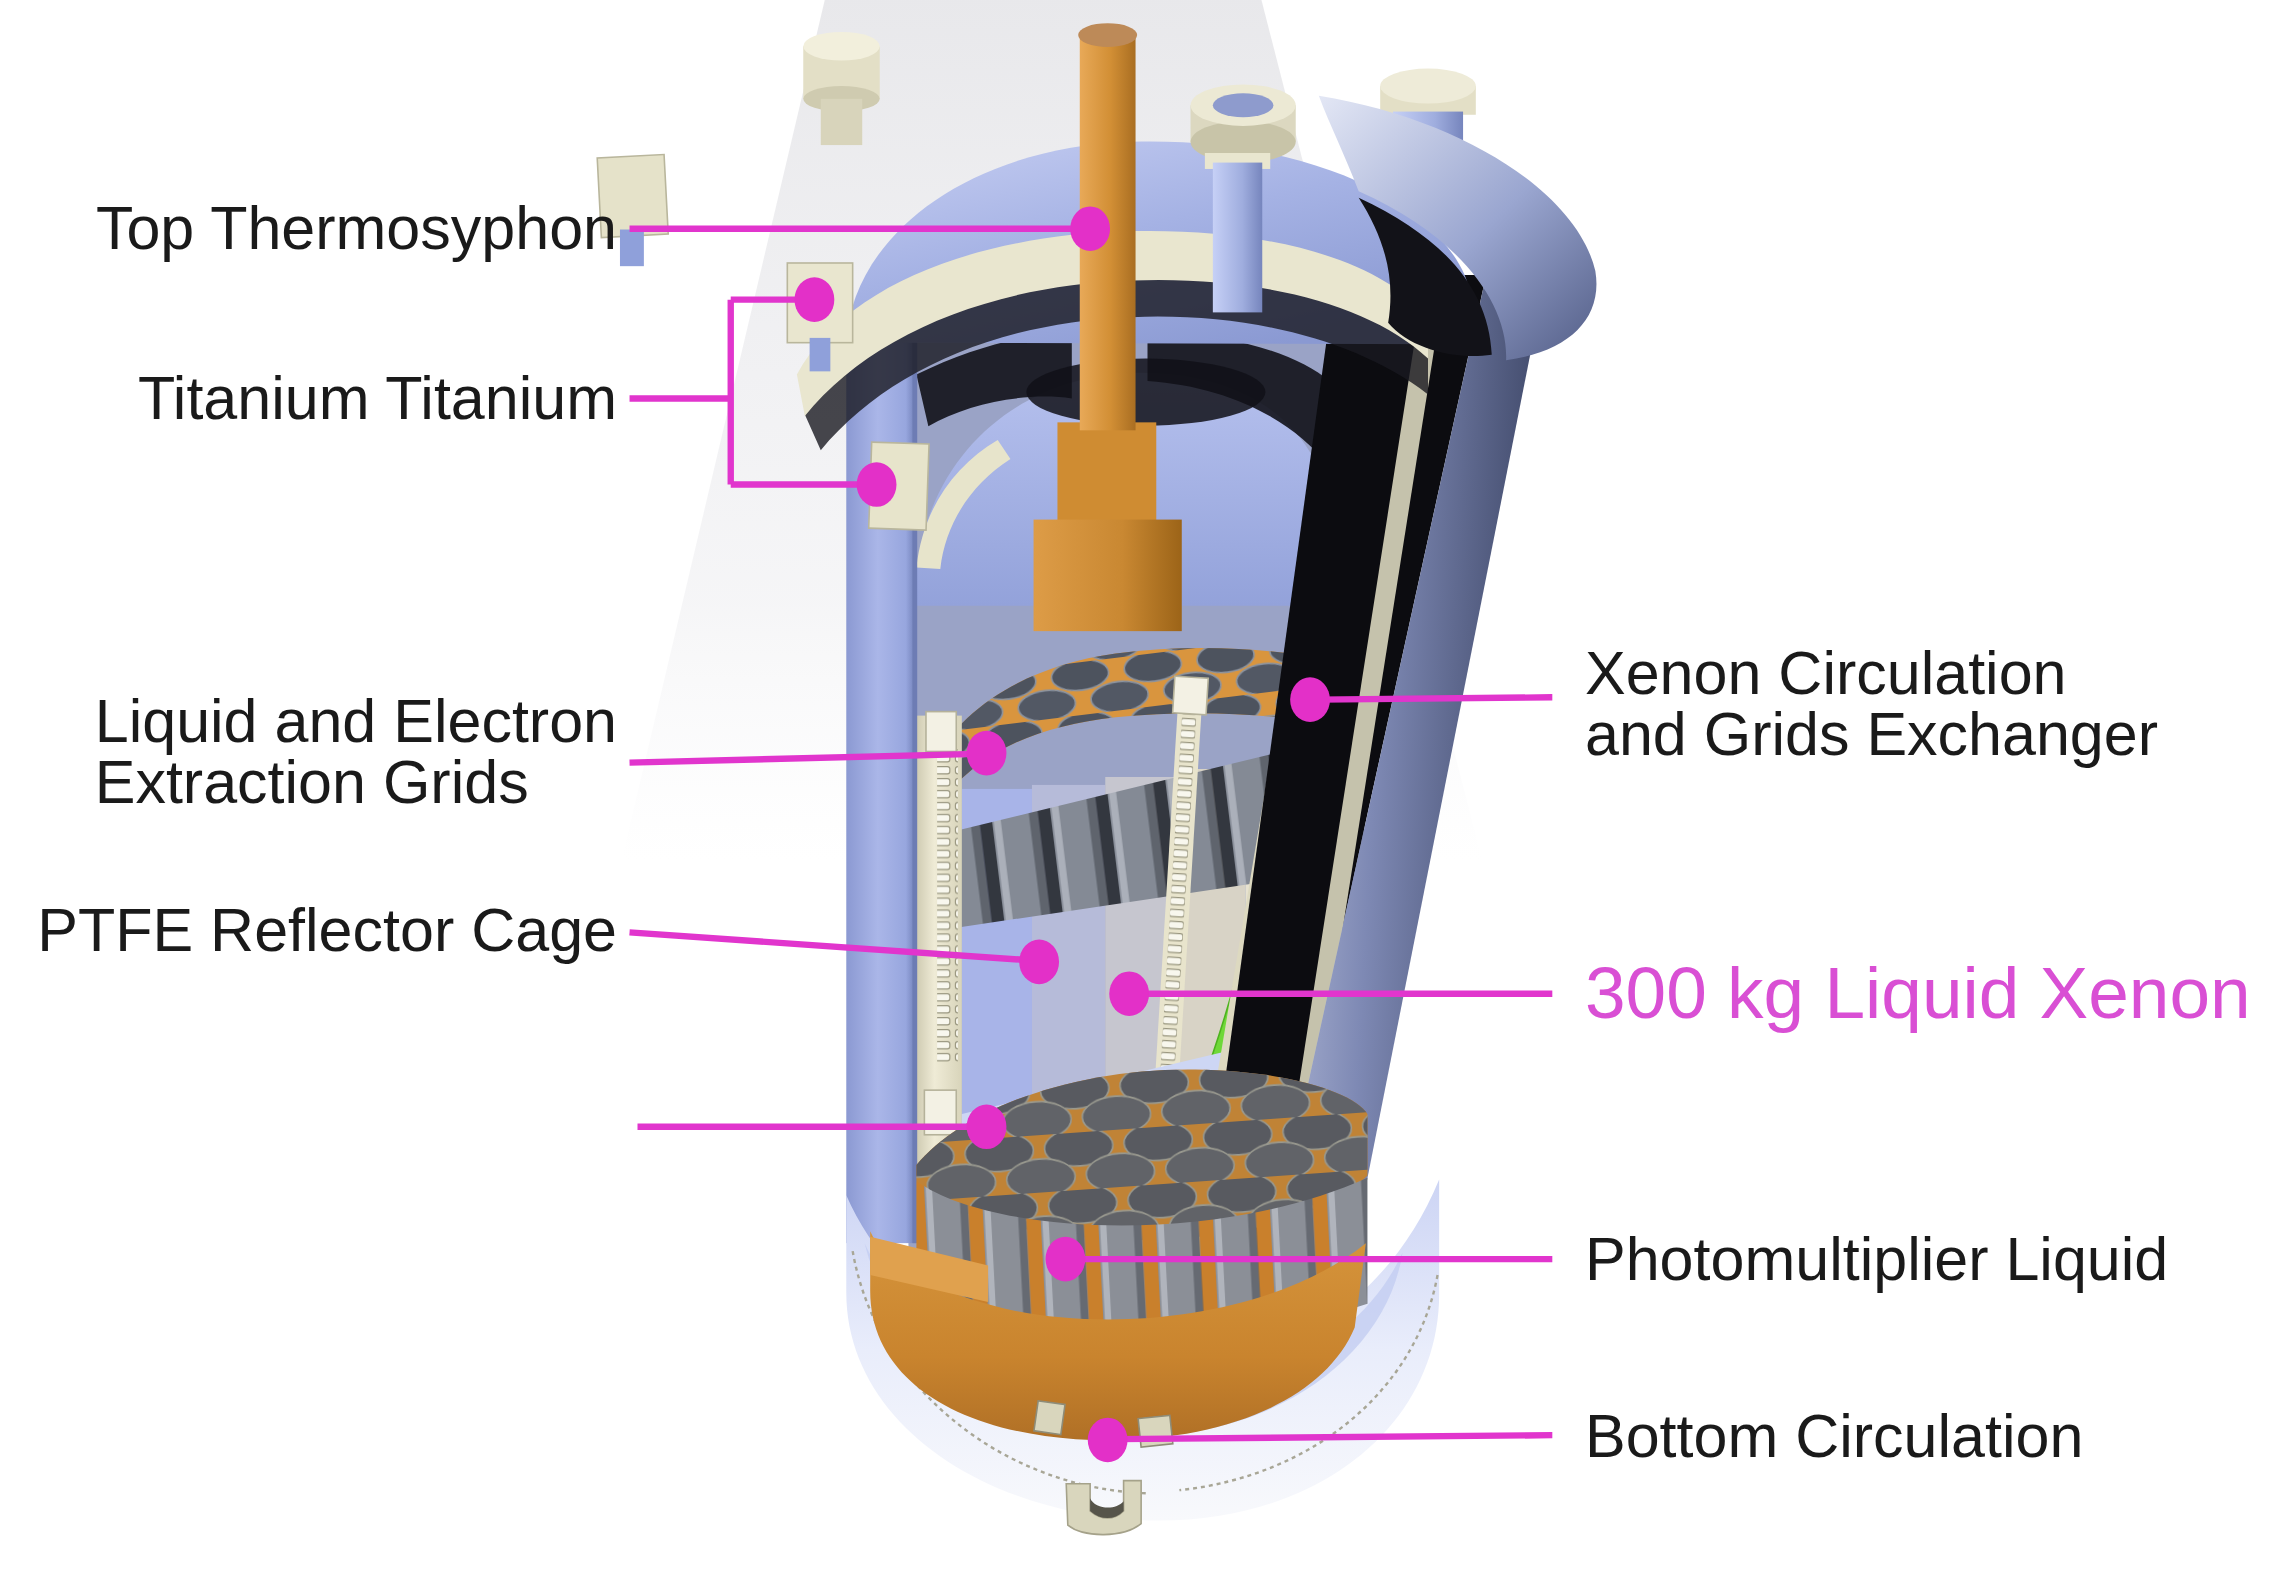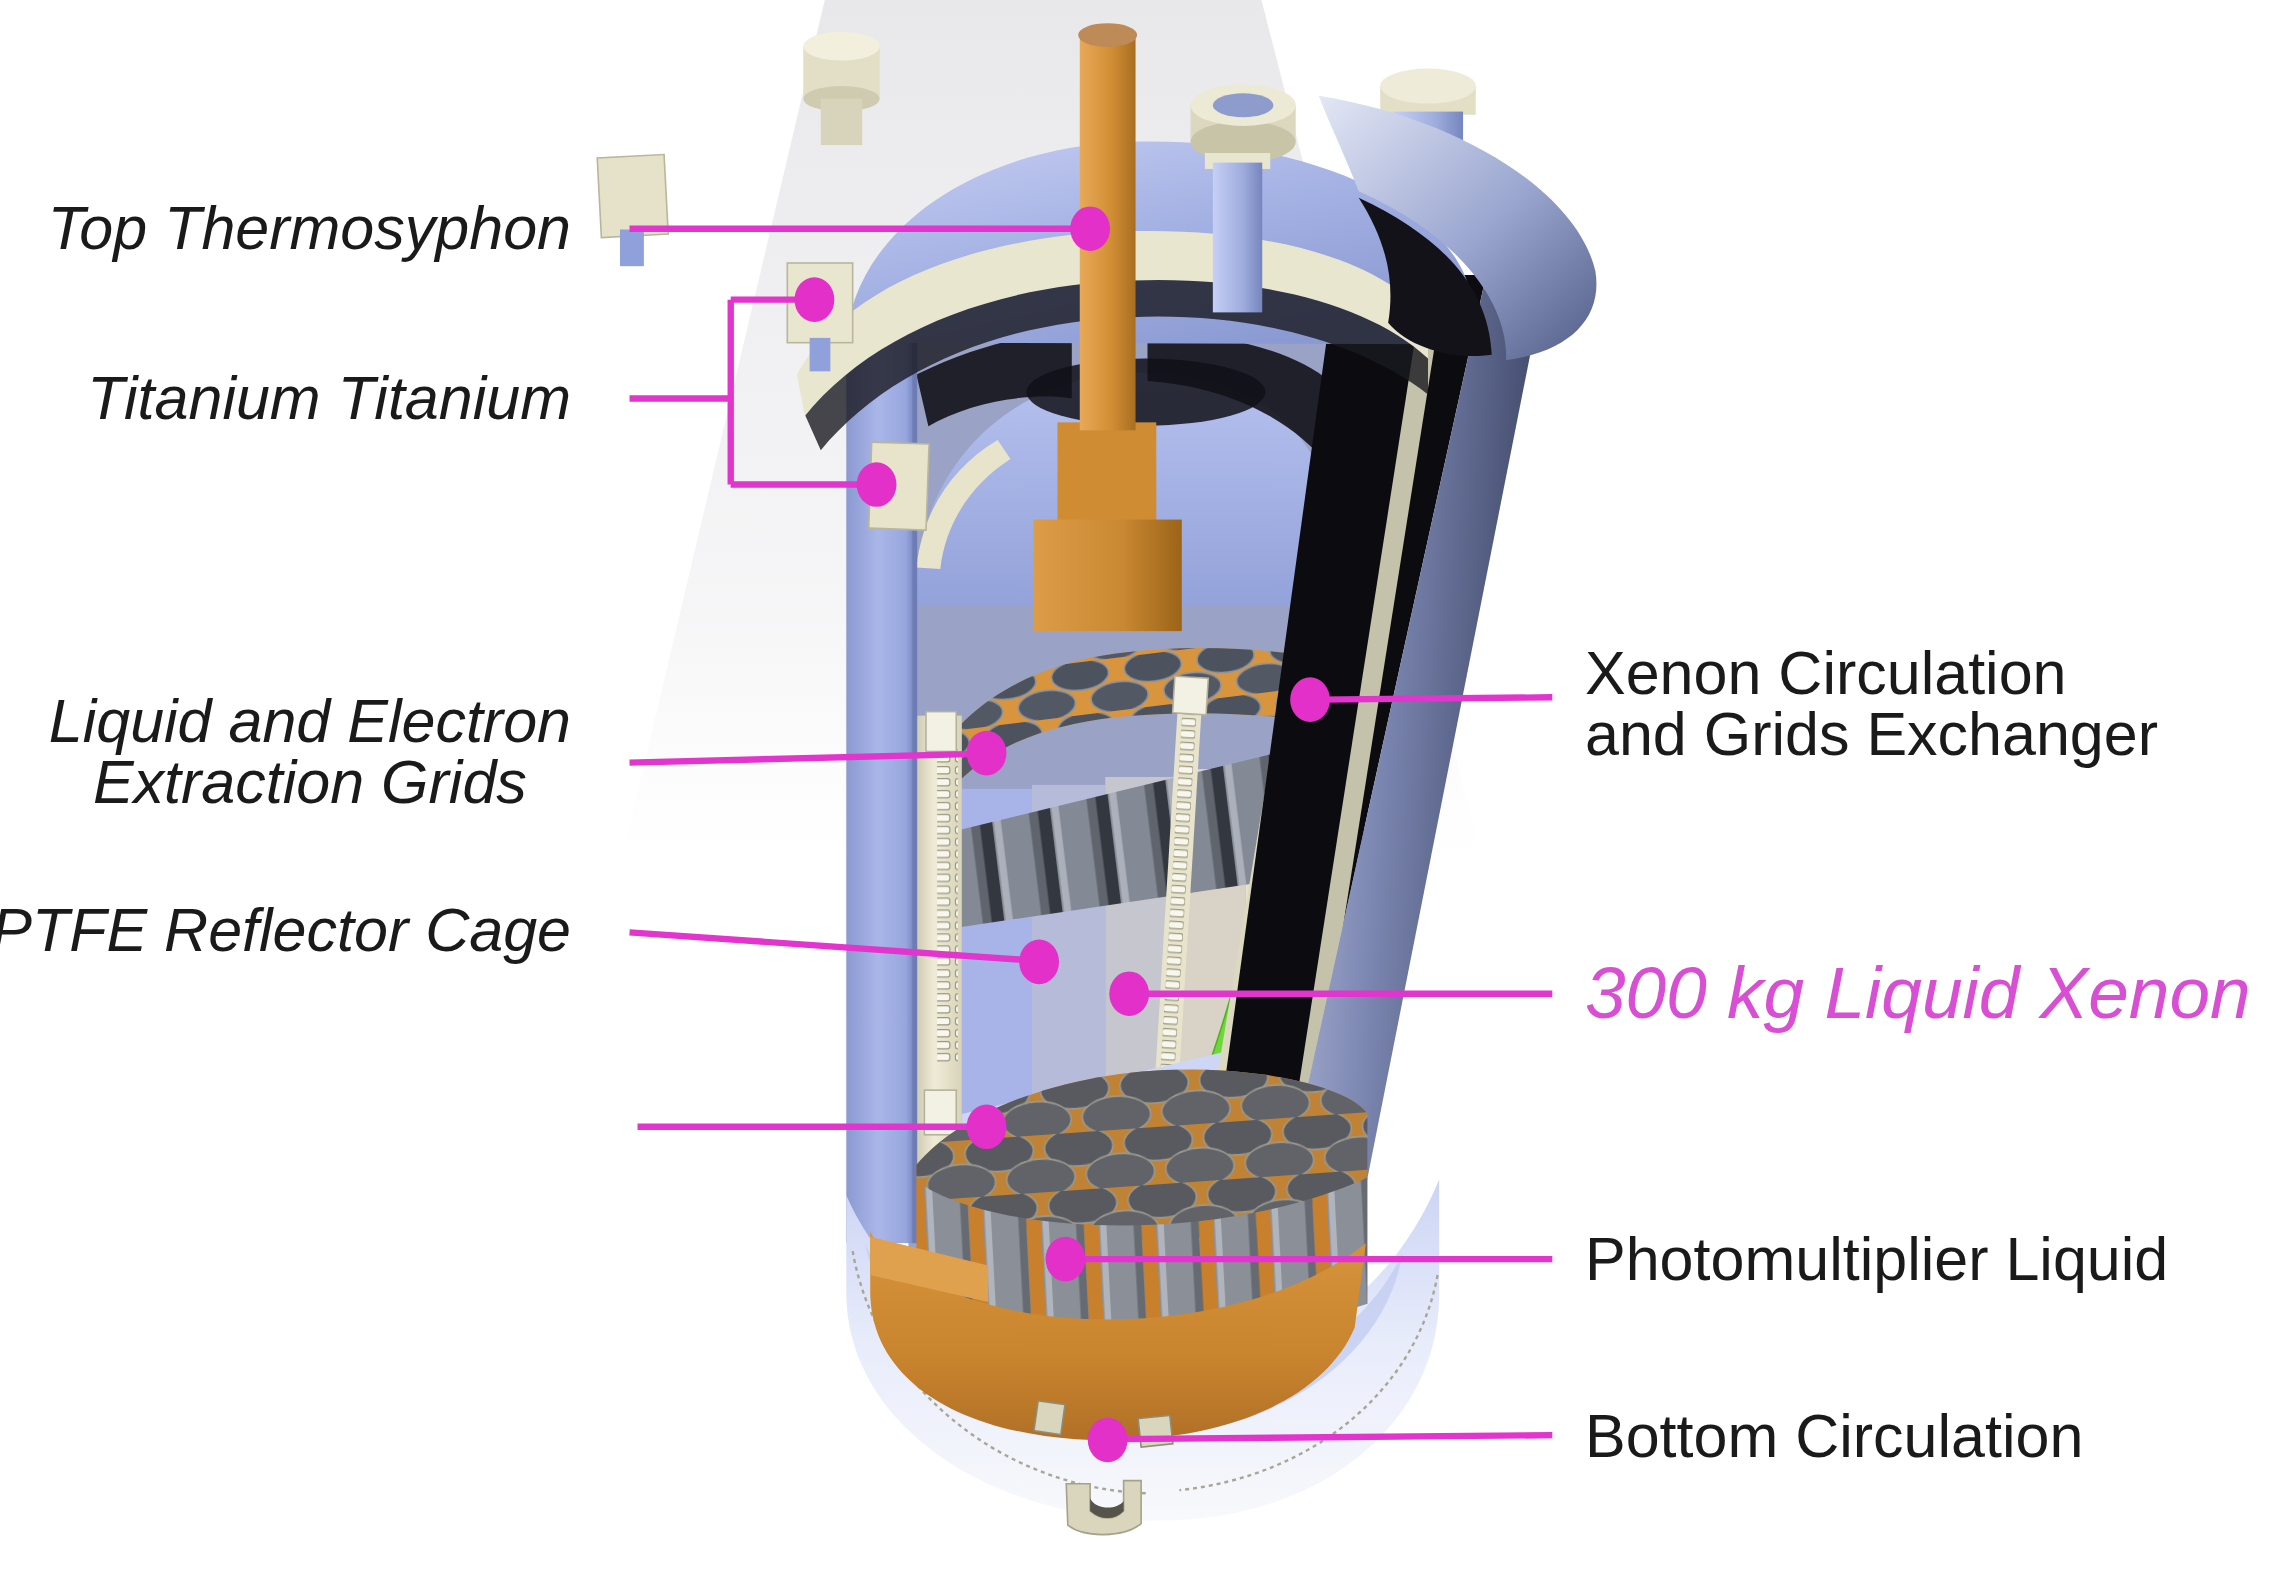--- a/index.html
+++ b/index.html
@@ -4,23 +4,23 @@
 <style>
   :root{
     --leader-line:#e135cd; --leader-dot:#e330c8; --highlight-text:#d94fd4;
     --label-text:#1a1a1a; --heat-exchanger-green:#6fd838; --background:#ffffff;
   }
   html,body{margin:0;padding:0;background:var(--background);}
   .canvas{position:relative;width:2295px;height:1589px;overflow:hidden;background:var(--background);
           font-family:"Liberation Sans","DejaVu Sans",sans-serif;}
   .canvas svg{position:absolute;left:0;top:0;}
   .lbl{position:absolute;font-size:61px;line-height:1.0;color:var(--label-text);white-space:nowrap;}
-  .lbl.ra{text-align:center;right:1724px;font-style:italic;}
+  .lbl.ra{text-align:left;right:1678px;}
   .lbl.la{left:1561px;margin-left:24px;}
-  .lbl.pink{color:var(--highlight-text);font-size:73px;font-style:italic;}
+  .lbl.pink{color:var(--highlight-text);font-size:73px;}
 </style>
 </head>
 <body>
 
 <div class="canvas">
 
 <svg width="2295" height="1589" viewBox="0 0 2880 1994">
   <defs>
     <linearGradient id="gBeam" x1="0" y1="0" x2="0" y2="1">
       <stop offset="0" stop-color="#e7e7ea" stop-opacity="0.95"></stop>

